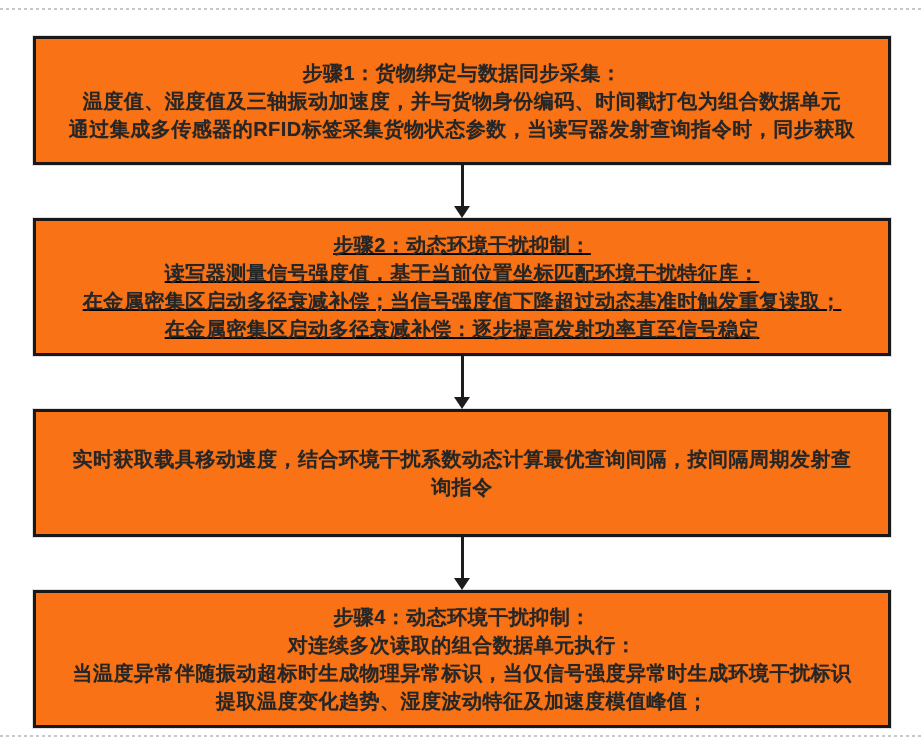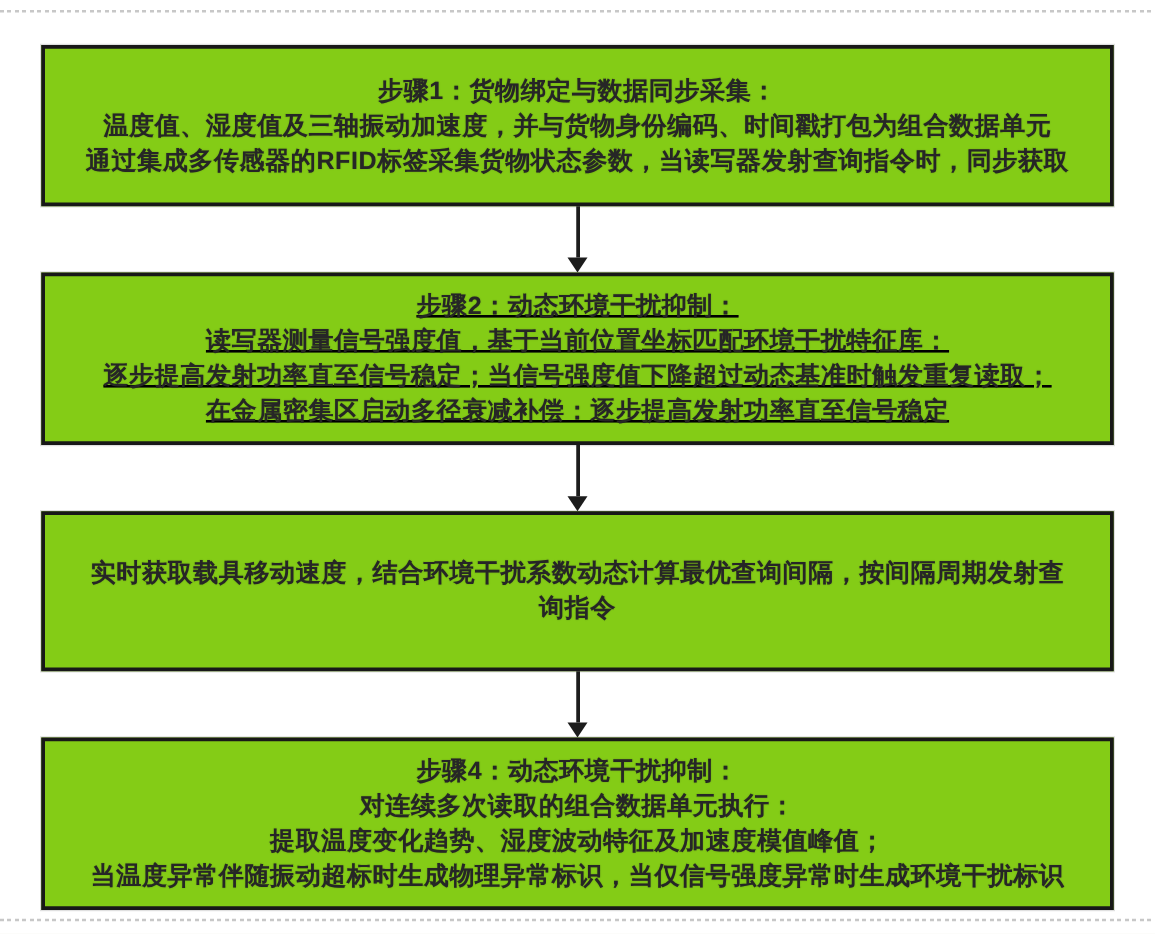--- a/index.html
+++ b/index.html
@@ -34,21 +34,21 @@
     top: 36px;
     width: 858px;
     display: flex;
     flex-direction: column;
     align-items: stretch;
   }
   .flow-box {
     box-sizing: border-box;
     width: 100%;
     border: 3px solid #181818;
-    background: #84cc16;
+    background: #f97316;
     display: flex;
     flex-direction: column;
     justify-content: center;
     align-items: center;
     padding: 10px 14px;
     box-shadow: 0 0 0 1px rgba(0,0,0,0.12);
   }
   .flow-box .line {
     color: #262626;
     font-size: 20px;
@@ -100,21 +100,21 @@
     </div>
 
     <div class="flow-arrow">
       <div class="shaft"></div>
       <div class="head"></div>
     </div>
 
     <div class="flow-box box-2">
       <div class="line">步骤2：动态环境干扰抑制：</div>
       <div class="line">读写器测量信号强度值，基于当前位置坐标匹配环境干扰特征库：</div>
-      <div class="line">逐步提高发射功率直至信号稳定；当信号强度值下降超过动态基准时触发重复读取；</div>
+      <div class="line">在金属密集区启动多径衰减补偿；当信号强度值下降超过动态基准时触发重复读取；</div>
       <div class="line">在金属密集区启动多径衰减补偿：逐步提高发射功率直至信号稳定</div>
     </div>
 
     <div class="flow-arrow">
       <div class="shaft"></div>
       <div class="head"></div>
     </div>
 
     <div class="flow-box box-3">
       <div class="line">实时获取载具移动速度，结合环境干扰系数动态计算最优查询间隔，按间隔周期发射查</div>
@@ -122,18 +122,18 @@
     </div>
 
     <div class="flow-arrow">
       <div class="shaft"></div>
       <div class="head"></div>
     </div>
 
     <div class="flow-box box-4">
       <div class="line">步骤4：动态环境干扰抑制：</div>
       <div class="line">对连续多次读取的组合数据单元执行：</div>
+      <div class="line">当温度异常伴随振动超标时生成物理异常标识，当仅信号强度异常时生成环境干扰标识</div>
       <div class="line">提取温度变化趋势、湿度波动特征及加速度模值峰值；</div>
-      <div class="line">当温度异常伴随振动超标时生成物理异常标识，当仅信号强度异常时生成环境干扰标识</div>
     </div>
 
   </div>
 </div>
 
 </body></html>

